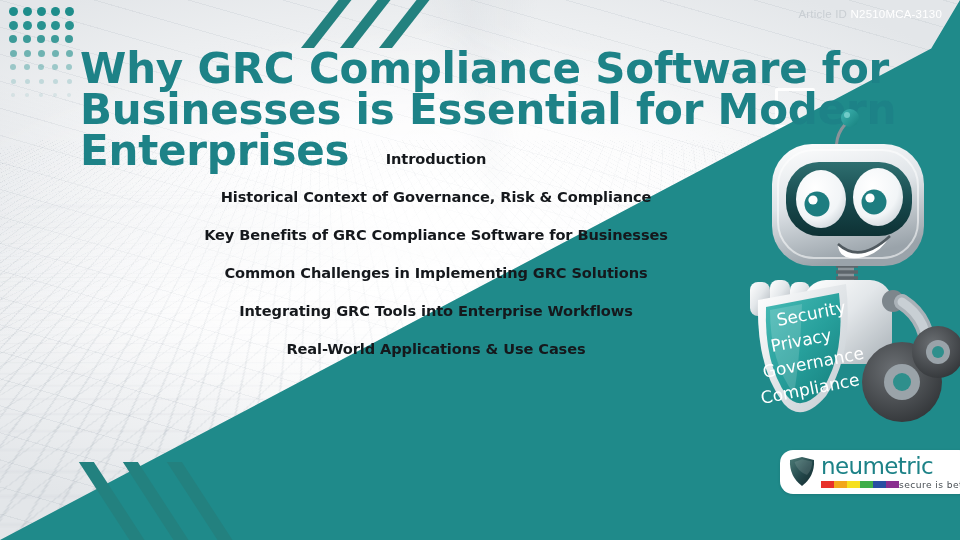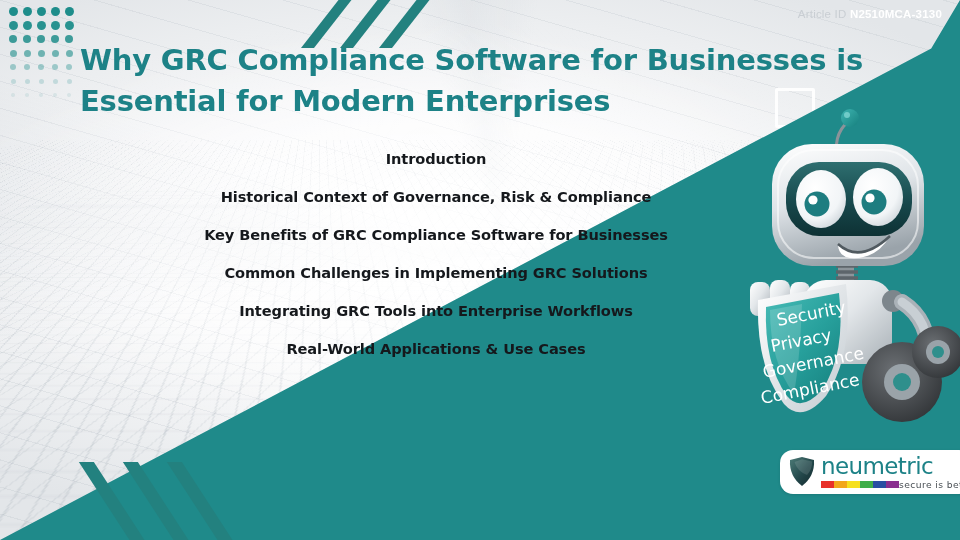--- a/index.html
+++ b/index.html
@@ -120,29 +120,29 @@
   }
 
   
   .article-id {
     position:absolute; right:18px; top:8px;
     font-size:11.5px; letter-spacing:.2px;
     color:#c9ced3;
     font-family:"Liberation Sans", sans-serif;
     white-space:nowrap;
   }
-  .article-id b { color:#ffffff; font-weight:700; }
+  .article-id b { color:#ffffff; font-weight:400; }
 
   
   .title {
-    position:absolute; left:80px; top:40px; width:870px;
+    position:absolute; left:80px; top:48px; width:870px;
     color:#1d8287;
     font-family:"DejaVu Sans", sans-serif;
     font-weight:700;
-    font-size:29px;
+    font-size:42px;
     line-height:41px;
     letter-spacing:-.2px;
   }
 
   
   .toc {
     position:absolute; left:116px; top:140px;
     width:640px;
     list-style:none;
   }

